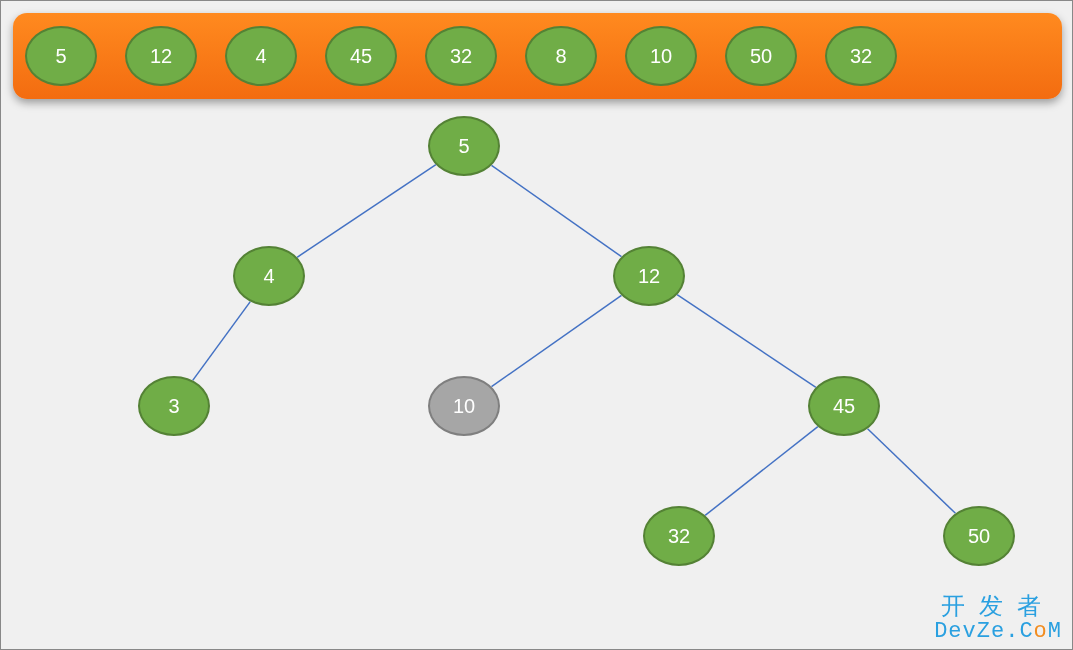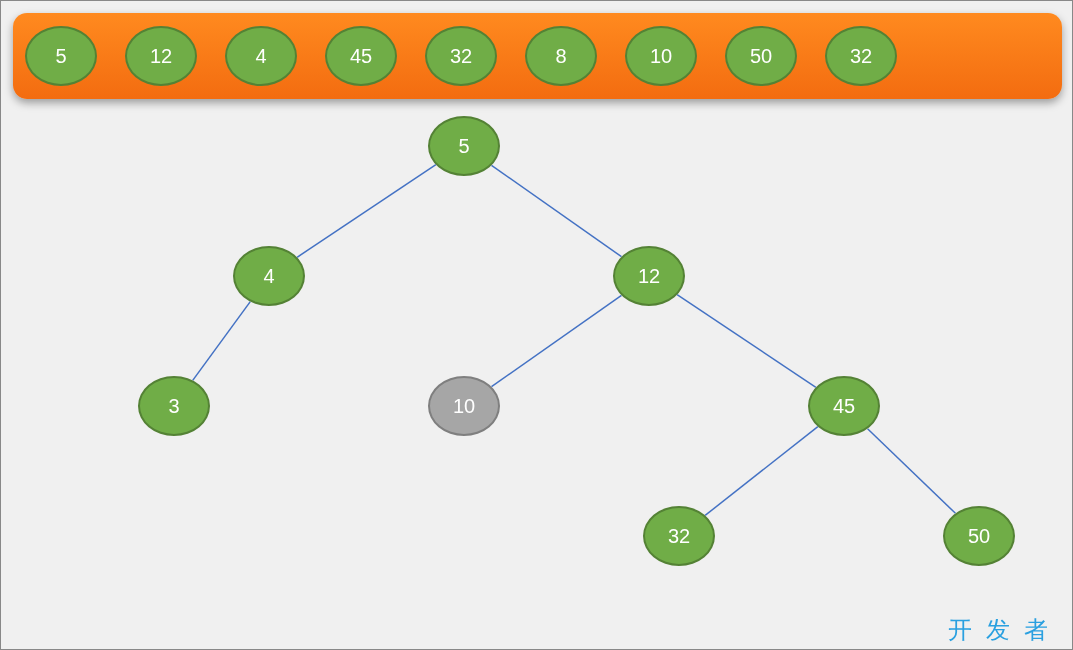--- a/index.html
+++ b/index.html
@@ -61,21 +61,21 @@
   }
   .node.gray {
     background: #a6a6a6;
     border-color: #7f7f7f;
   }
   .watermark {
     position: absolute;
     right: 10px;
     bottom: 6px;
     text-align: center;
-    font-family: Liberation Serif, serif;
+    font-family: Liberation Mono, monospace;
     line-height: 1.05;
     pointer-events: none;
   }
   .watermark .line1 {
     color: #2aa0e0;
     font-size: 24px;
     letter-spacing: 14px;
     font-weight: 500;
   }
   .watermark .line2 {
@@ -116,13 +116,16 @@
     <div class="node" style="left: 612px; top: 245px;">12</div>
     <div class="node" style="left: 137px; top: 375px;">3</div>
     <div class="node gray" style="left: 427px; top: 375px;">10</div>
     <div class="node" style="left: 807px; top: 375px;">45</div>
     <div class="node" style="left: 642px; top: 505px;">32</div>
     <div class="node" style="left: 942px; top: 505px;">50</div>
   </div>
 
 <div class="watermark">
   <div class="line1">开发者</div>
+  <div class="line2">
+    <span>DevZe.C</span><span class="o">o</span><span>M</span>
+  </div>
 </div>
 
 </body></html>

